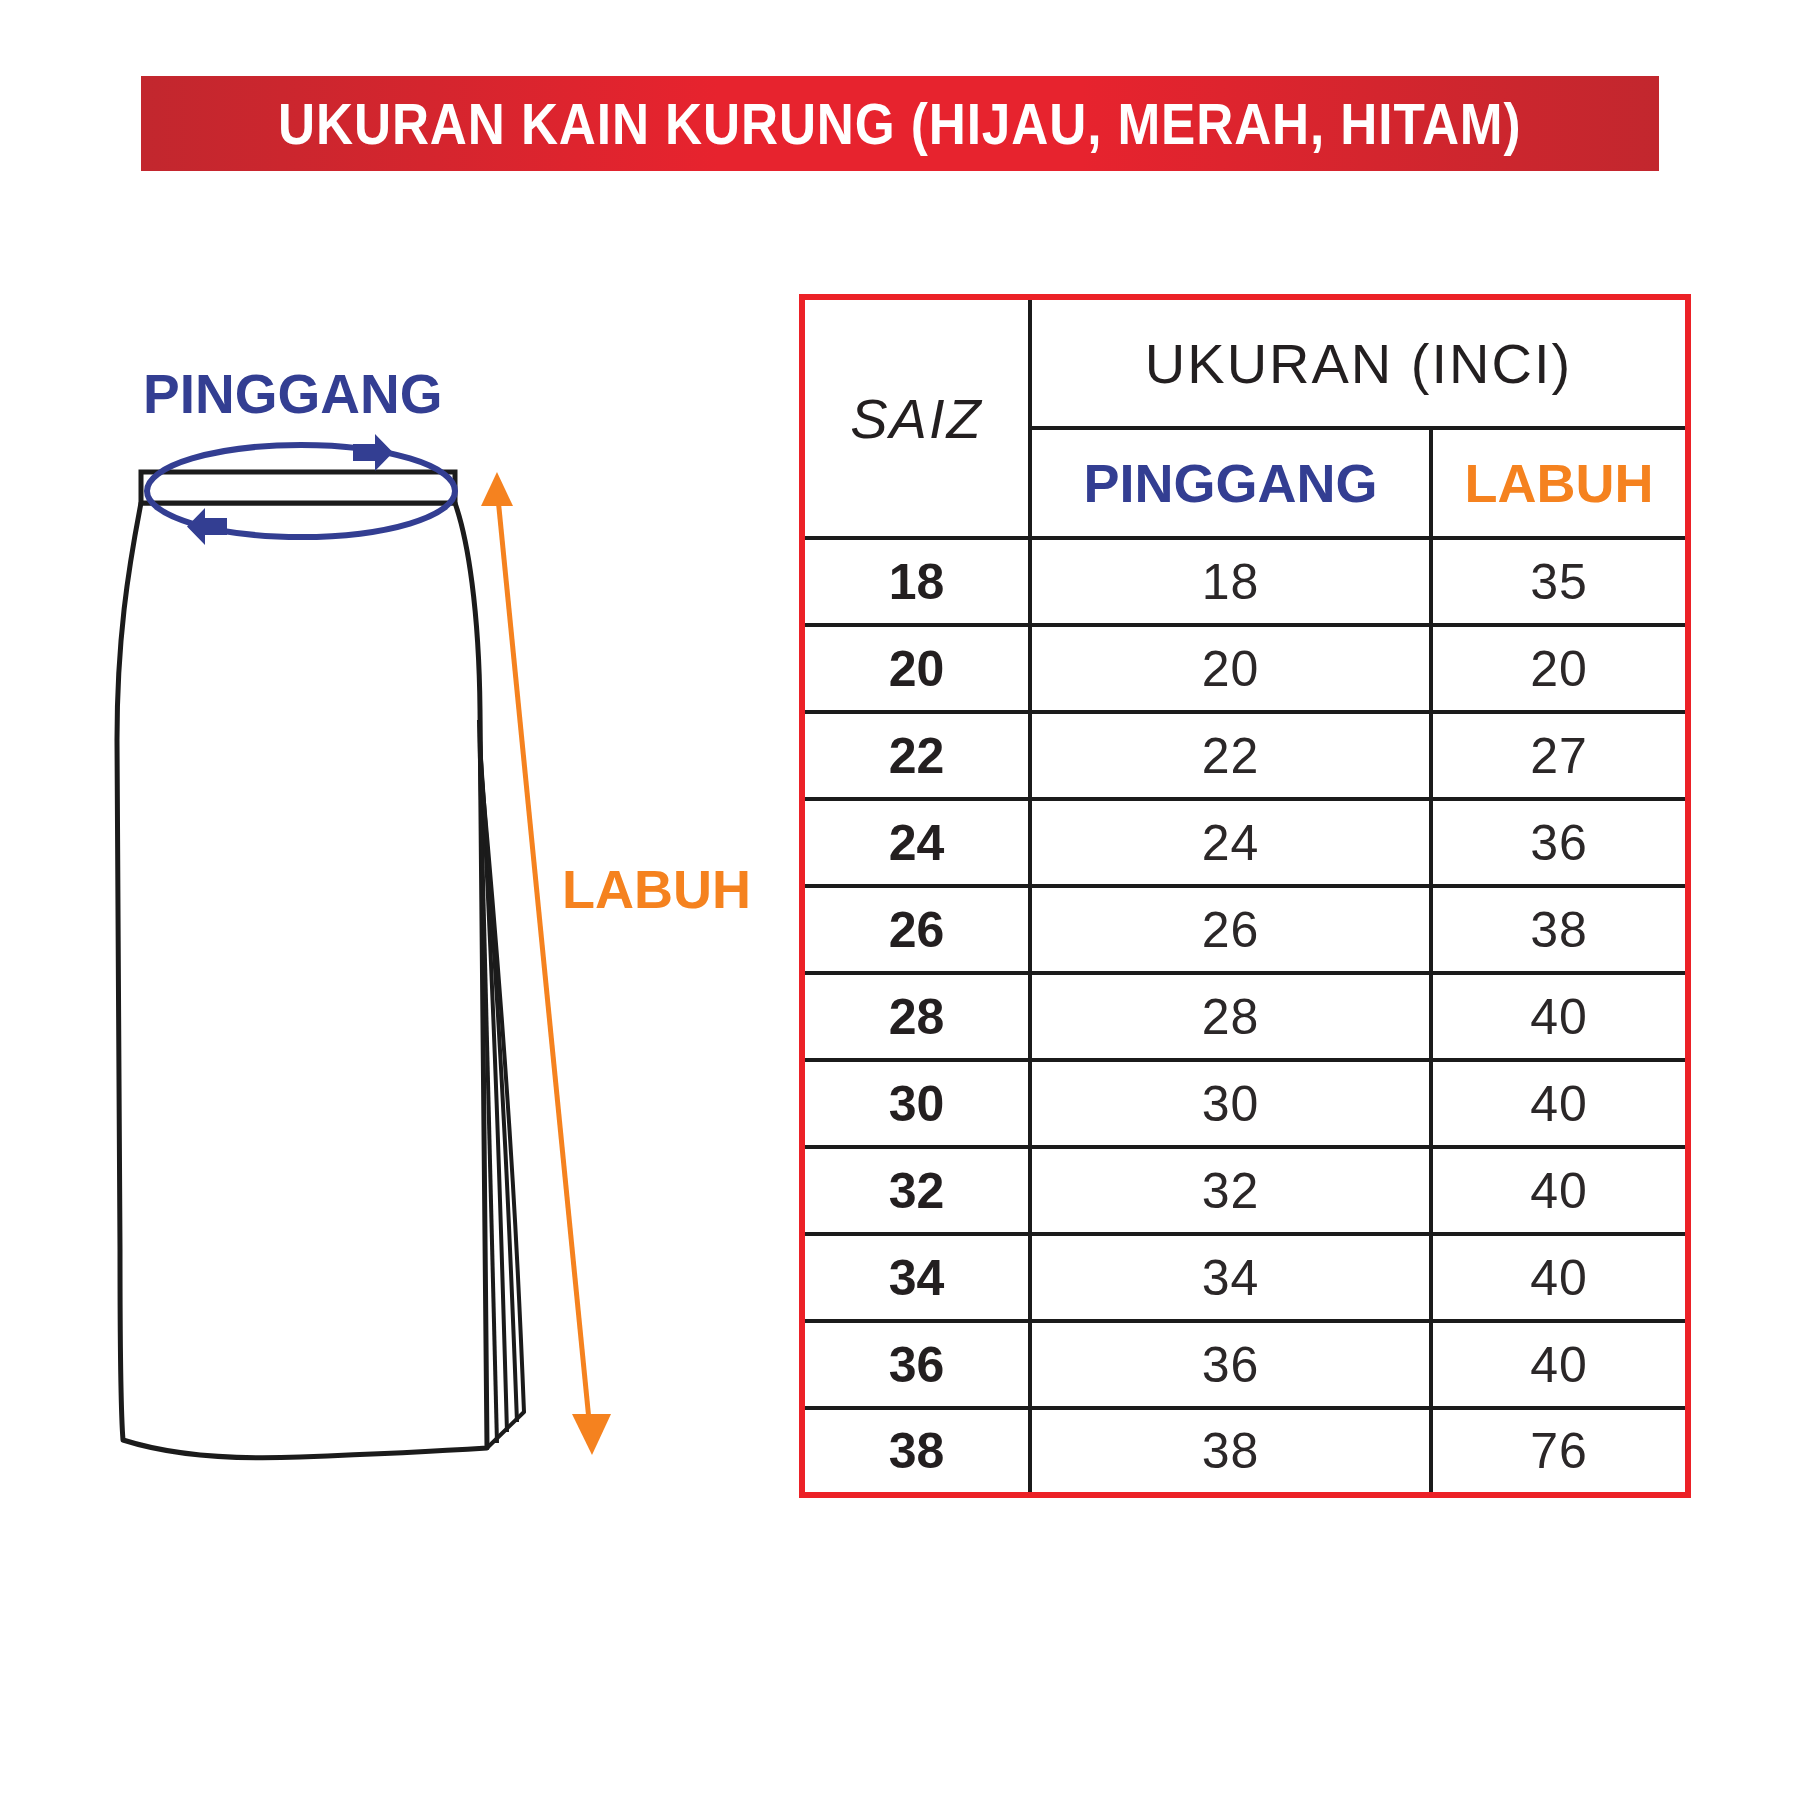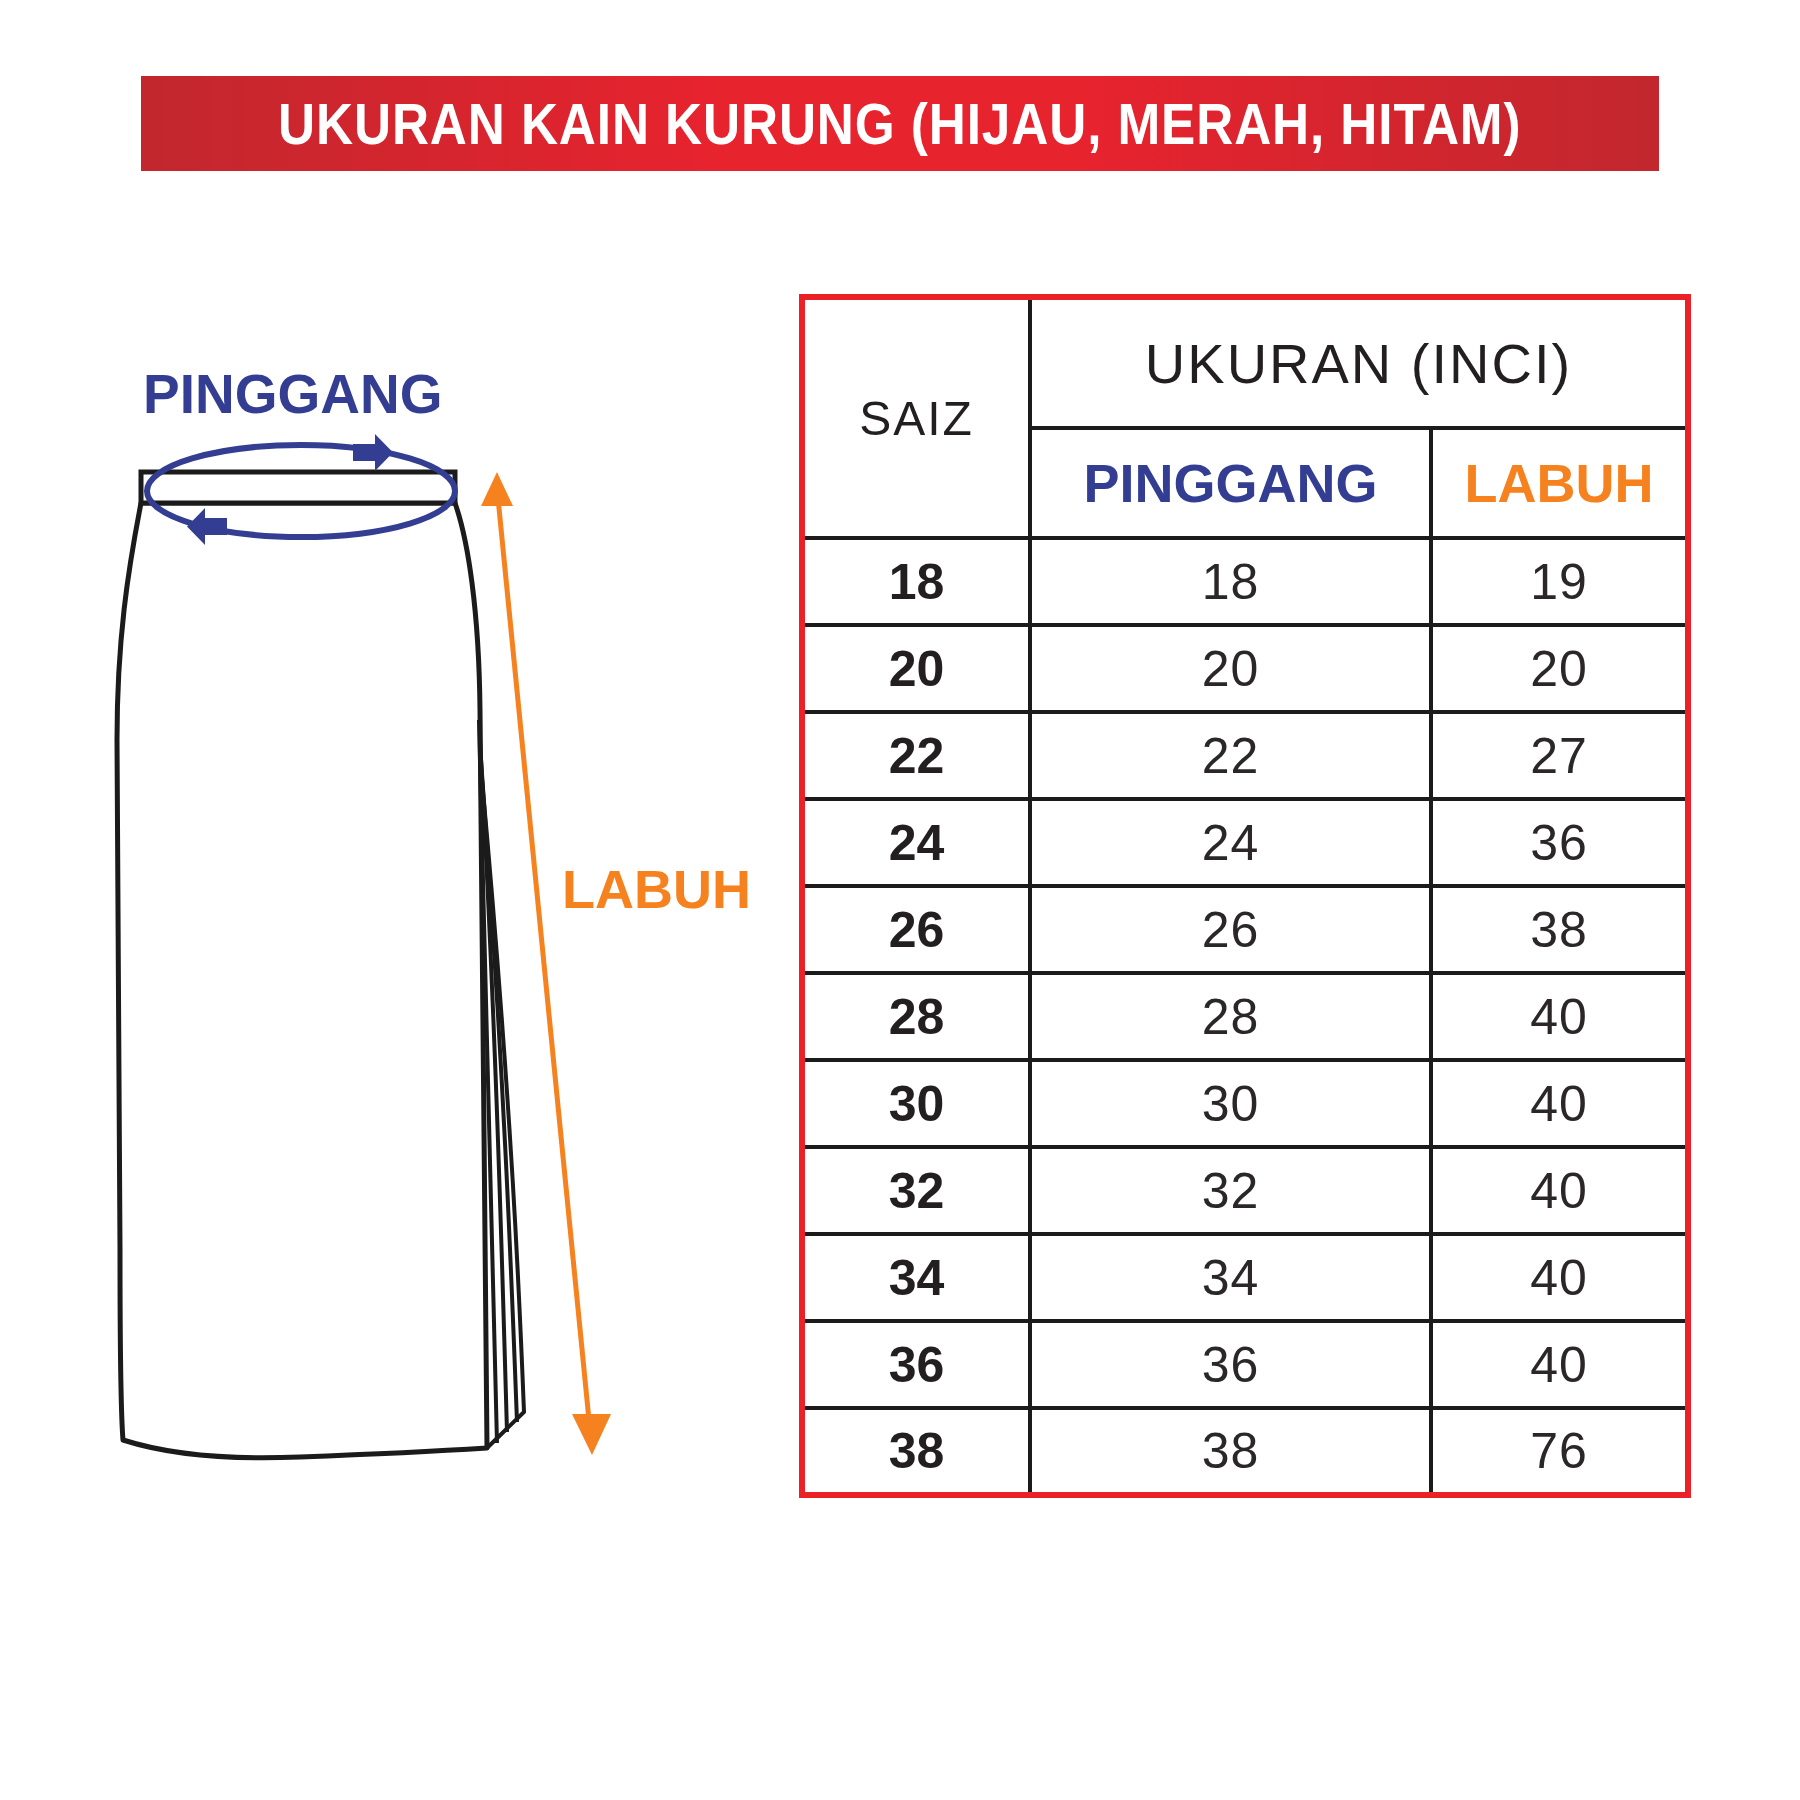--- a/index.html
+++ b/index.html
@@ -30,21 +30,21 @@
   
   .size-table{
     position:absolute;left:799px;top:294px;width:886px;height:1204px;
     border-collapse:collapse;table-layout:fixed;
     border:6px solid var(--table-border-red,#EC2127);
   }
   .size-table td,.size-table th{
     border:4px solid var(--line-black,#1B1B1B);
     text-align:center;vertical-align:middle;padding:0;
   }
-  .hdr-corner{font-size:48px;font-weight:400;letter-spacing:2px;color:var(--ink,#231F20);}
+  .hdr-corner{font-size:56px;font-weight:400;letter-spacing:2px;color:var(--ink,#231F20);font-style:italic;}
   .hdr-group{font-size:56px;font-weight:400;letter-spacing:2px;color:var(--ink,#231F20);}
   .hdr-pinggang{font-size:54px;font-weight:800;color:var(--blue,#333E92);letter-spacing:0px;}
   .hdr-labuh{font-size:54px;font-weight:800;color:var(--orange,#F5821F);letter-spacing:0px;}
   tr.hdr-row-1{height:131px;}
   tr.hdr-row-2{height:110px;}
   tr.data-row{height:87px;}
   td.size-cell{font-size:50px;font-weight:800;color:var(--ink,#231F20);}
   td.num-cell{font-size:50px;font-weight:400;color:#2B2728;letter-spacing:1px;}
   
   .footer-codes{
@@ -99,21 +99,21 @@
         <td colspan="2" class="hdr-group">UKURAN (INCI)</td>
       </tr>
       <tr class="hdr-row-2">
         <td class="hdr-pinggang">PINGGANG</td>
         <td class="hdr-labuh">LABUH</td>
       </tr>
 
         <tr class="data-row">
           <td class="size-cell">18</td>
           <td class="num-cell">18</td>
-          <td class="num-cell">19</td>
+          <td class="num-cell">35</td>
         </tr>
 
         <tr class="data-row">
           <td class="size-cell">20</td>
           <td class="num-cell">20</td>
           <td class="num-cell">20</td>
         </tr>
 
         <tr class="data-row">
           <td class="size-cell">22</td>

